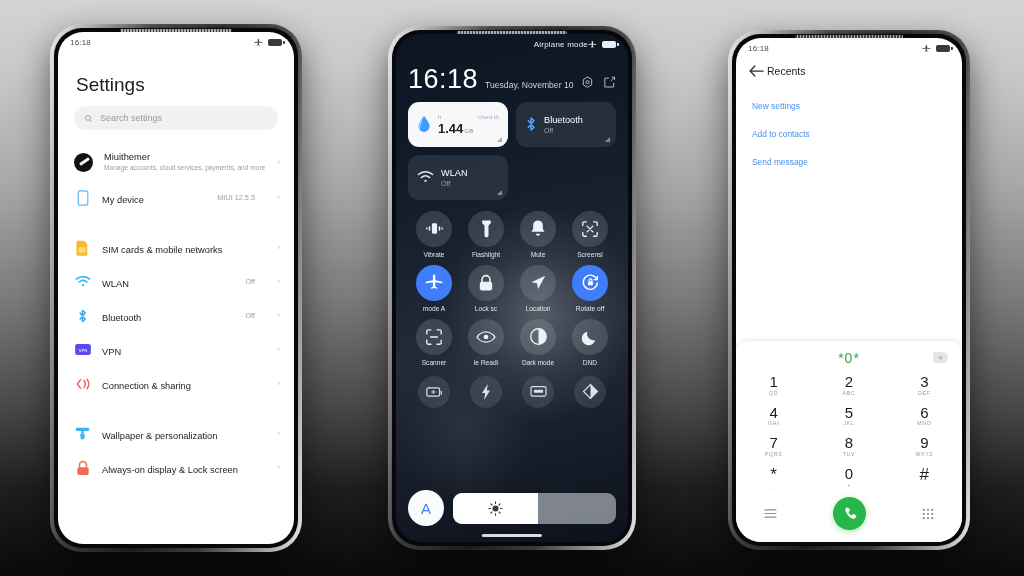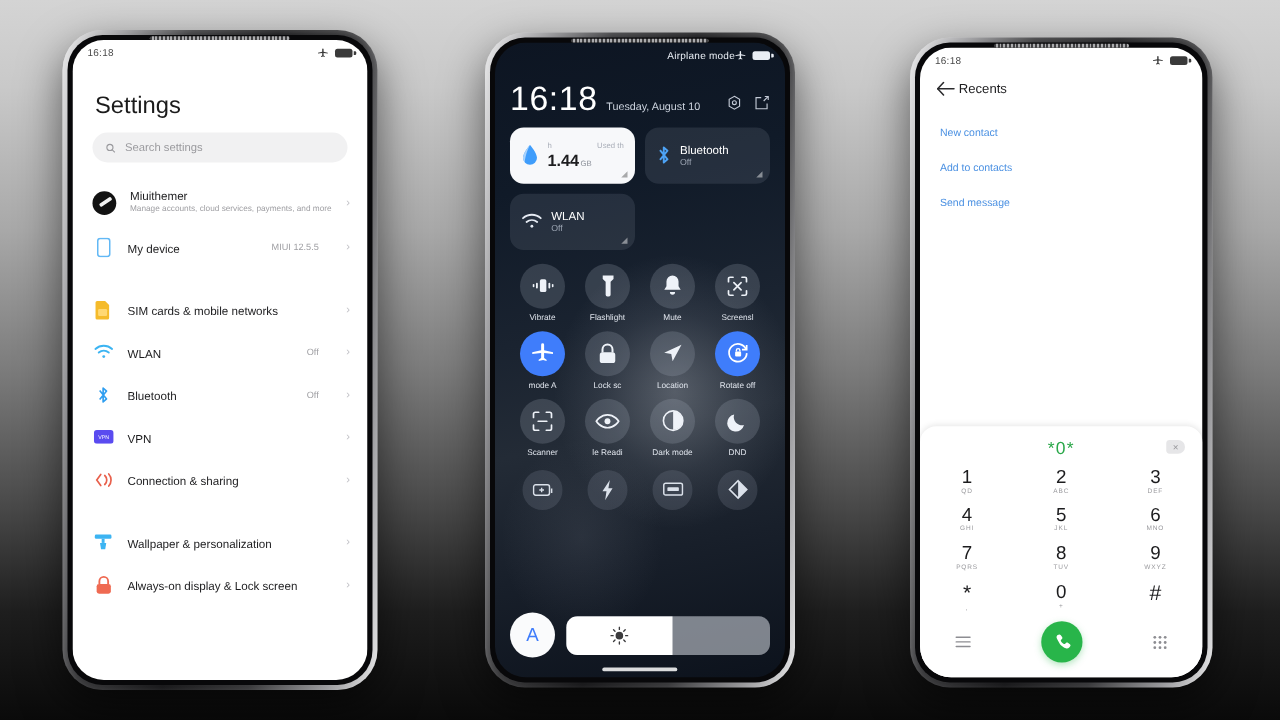--- a/index.html
+++ b/index.html
@@ -273,21 +273,21 @@
             <svg width="9" height="9" viewBox="0 0 24 24" fill="#e9eef5">
                 <path d="M22 11l-9-2V3.5a1.5 1.5 0 0 0-3 0V9l-9 2v2l9-1.2V17l-2.5 1.6v1.4L12 19l3.5 1v-1.4L13 17v-5.2l9 1.2z"></path>
               </svg>
             <span class="batt d"></span>
           </span>
         </div>
 
         <div class="cc-body">
           <div class="cc-clockrow">
             <span class="cc-time">16:18</span>
-            <span class="cc-date">Tuesday, August 10</span>
+            <span class="cc-date">Tuesday, November 10</span>
             <span class="cc-acts">
               <svg width="13" height="13" viewBox="0 0 20 20" fill="none" stroke="#c3cad6" stroke-width="1.4">
                   <path d="M10 1.6l6.4 3.7v8.4L10 17.4 3.6 13.7V5.3z"></path>
                   <circle cx="10" cy="9.5" r="2.4"></circle>
                 </svg>
               <svg width="13" height="13" viewBox="0 0 20 20" fill="none" stroke="#c3cad6" stroke-width="1.4">
                   <path d="M16.4 10.6v6.3H2.8V3.3h6.4"></path>
                   <path d="M12.2 7.4l5.4-5.4"></path>
                   <path d="M13.6 1.9h4.2v4.2"></path>
                 </svg>
@@ -532,21 +532,21 @@
           <span class="d-back">
             <svg width="15" height="12" viewBox="0 0 18 14" fill="none" stroke="#2a2a2c" stroke-width="1.5" stroke-linecap="round" stroke-linejoin="round">
                 <path d="M7 1L1.4 7 7 13"></path>
                 <path d="M1.4 7H17"></path>
               </svg>
           </span>
           <span class="d-title">Recents</span>
         </div>
 
         <div class="d-links">
-          <div class="d-link">New contact</div>
+          <div class="d-link">New settings</div>
           <div class="d-link">Add to contacts</div>
           <div class="d-link">Send message</div>
         </div>
 
         <div style="flex:1"></div>
 
         <div class="d-pad">
           <div class="d-inputrow">
             <span style="width:15px"></span>
             <span class="d-input">*0*</span>

